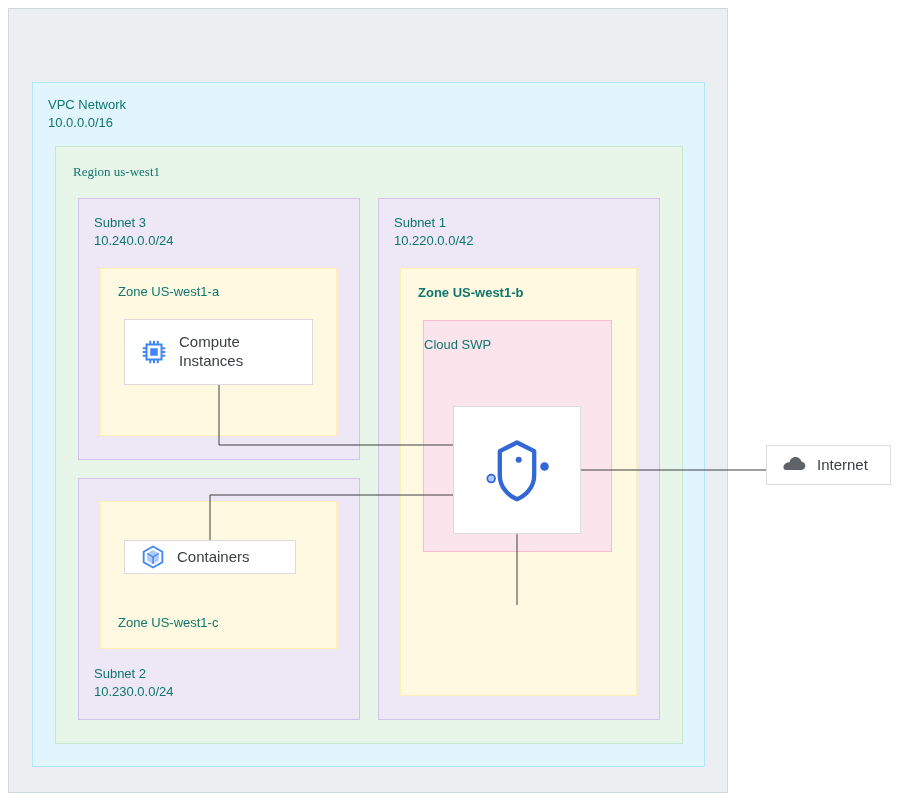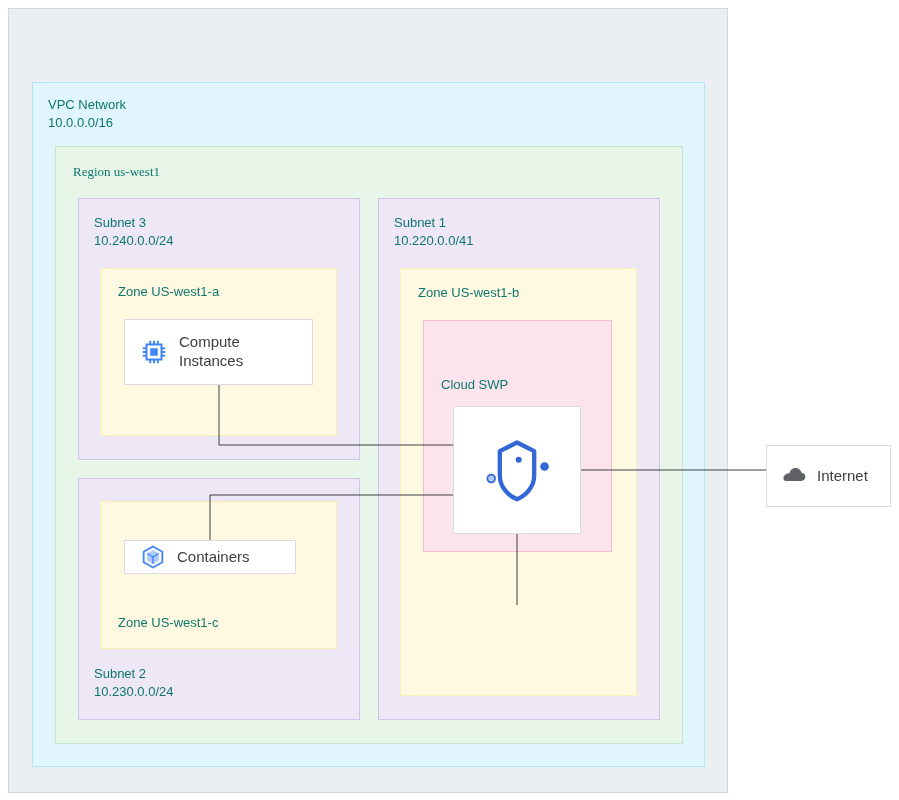--- a/index.html
+++ b/index.html
@@ -119,28 +119,28 @@
     </span>
     <span class="txt">
       <span>Compute</span><br>
       <span>Instances</span>
     </span>
   </div>
 
   <div class="panel" style="left:378px; top:198px; width:282px; height:522px; background:#EDE7F6; border-color:#D1C4E9;"></div>
   <div class="label" style="left:394px; top:214px;">
     <span>Subnet 1</span>
-    <span class="sub">10.220.0.0/41</span>
+    <span class="sub">10.220.0.0/42</span>
   </div>
 
   <div class="panel" style="left:400px; top:268px; width:237px; height:428px; background:#FFF9E1; border-color:#FDF0B4;"></div>
-  <div class="label" style="left:418px; top:284px;">Zone US-west1-b</div>
+  <div class="label" style="left:418px; top:284px;font-weight:bold;">Zone US-west1-b</div>
 
   <div class="panel" style="left:423px; top:320px; width:189px; height:232px; background:#FCE4EC; border-color:#F8BBD0;"></div>
-  <div class="label" style="left:441px; top:336px;margin-top:40px;">Cloud SWP</div>
+  <div class="label" style="left:424px; top:336px;">Cloud SWP</div>
 
   <div class="card" style="left:453px; top:406px; width:128px; height:128px; justify-content:center; padding:0;">
     <span class="icon-wrap">
       <svg width="86" height="86" viewBox="0 0 100 100">
         <path d="M50 18 L70 28 L70 56 C70 70 60 80 50 84 C40 80 30 70 30 56 L30 28 Z" fill="#ffffff" stroke="#3367D6" stroke-width="5" stroke-linejoin="round"></path>
         <circle cx="52" cy="38" r="3.5" fill="#3367D6"></circle>
         <circle cx="20" cy="60" r="4.5" fill="#AECBFA" stroke="#3367D6" stroke-width="2"></circle>
         <circle cx="82" cy="46" r="5" fill="#3367D6"></circle>
       </svg>
     </span>
@@ -161,21 +161,21 @@
       </svg>
     </span>
     <span class="txt">Containers</span>
   </div>
   <div class="label" style="left:118px; top:614px;">Zone US-west1-c</div>
   <div class="label" style="left:94px; top:665px;">
     <span>Subnet 2</span>
     <span class="sub">10.230.0.0/24</span>
   </div>
 
-  <div class="card" style="left:766px; top:445px; width:125px; height:62px;">
+  <div class="card" style="left:766px; top:445px; width:125px; height:40px;">
     <span class="icon-wrap">
       <svg width="26" height="20" viewBox="0 0 32 20">
         <path d="M25 16c3 0 5-2.2 5-5 0-2.6-2-4.7-4.6-5C24.6 2.6 21.6 0 18 0c-3.9 0-7.1 2.9-7.5 6.7C6.7 6.3 3 9.3 3 13c0 1.7 1.4 3 3 3h19z" fill="#5f6368"></path>
       </svg>
     </span>
     <span class="txt">Internet</span>
   </div>
 
   <svg class="connectors" width="899" height="800">
     <g stroke="#3c4043" stroke-width="1" fill="none">

